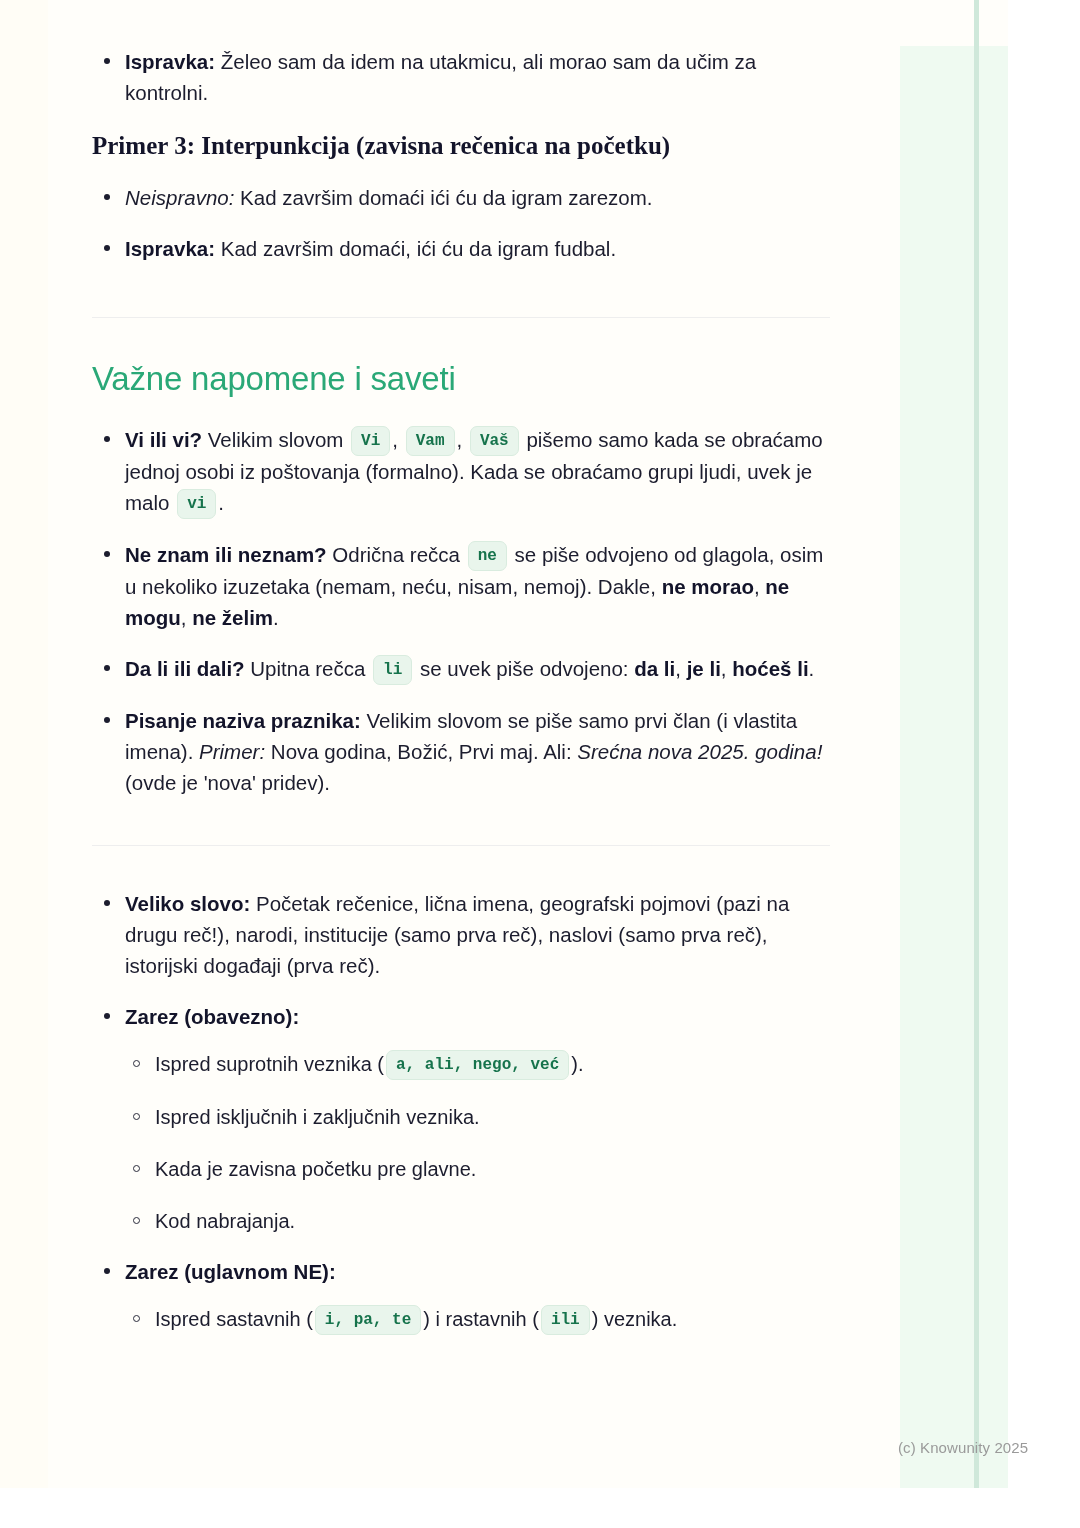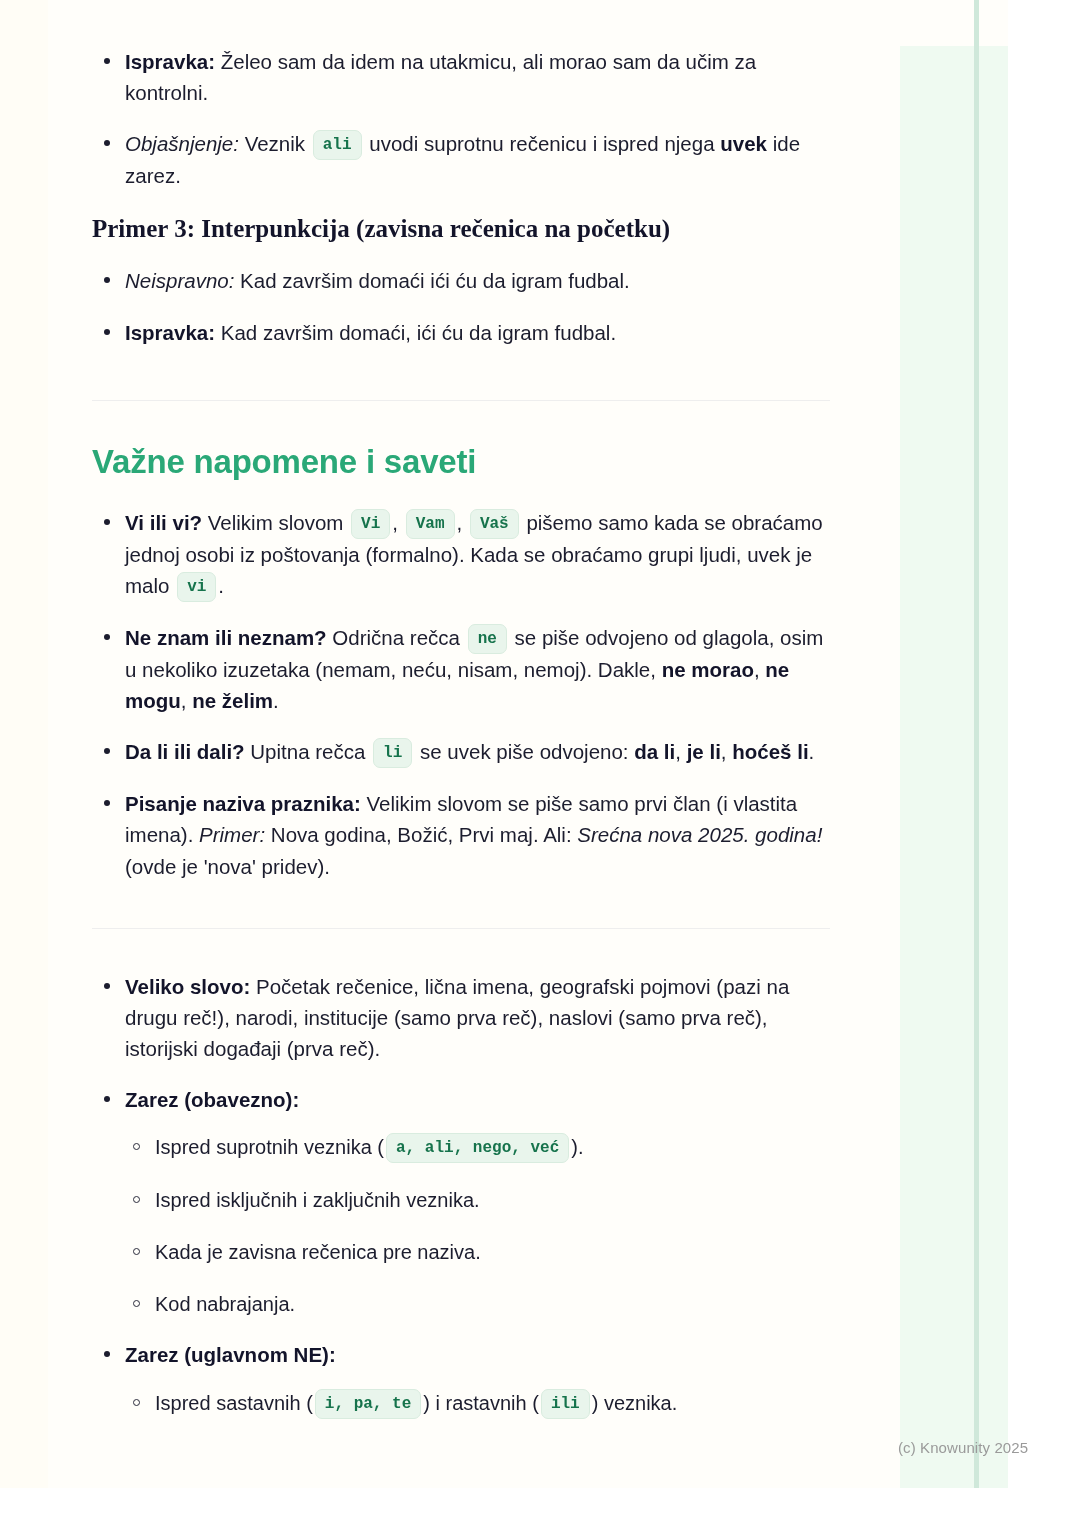--- a/index.html
+++ b/index.html
@@ -132,21 +132,21 @@
   h3.sub {
     font-size: 25px;
     font-weight: 700;
     color: #13142a;
     margin: 0 0 22px 0;
     font-family: Liberation Serif, serif;
   }
 
   h2.sec {
     font-size: 33px;
-    font-weight: 700;
+    font-weight: 400;
     color: #2aa877;
     margin: 0 0 26px 0;
     letter-spacing: -0.2px;
   }
 
   hr.rule {
     border: 0;
     border-top: 1.5px solid #eeeeee;
     margin: 0;
     width: 738px;
@@ -172,31 +172,28 @@
   <div id="right-stripe"></div>
   <div id="bottom-white"></div>
 
   <div id="content">
 
     <div style="height:46px"></div>
     <ul class="lvl1">
       <li>
         <b>Ispravka:</b><span> Želeo sam da idem na utakmicu, ali morao sam da učim za kontrolni.</span>
       </li>
-      <li>
-        <i>Objašnjenje:</i><span> Veznik </span><code>ali</code><span> uvodi suprotnu rečenicu i ispred njega </span><b>uvek</b><span> ide zarez.</span>
-      </li>
     </ul>
 
     <div style="height:4px"></div>
     <h3 class="sub">Primer 3: Interpunkcija (zavisna rečenica na početku)</h3>
 
     <ul class="lvl1">
       <li>
-        <i>Neispravno:</i><span> Kad završim domaći ići ću da igram fudbal.</span>
+        <i>Neispravno:</i><span> Kad završim domaći ići ću da igram zarezom.</span>
       </li>
       <li>
         <b>Ispravka:</b><span> Kad završim domaći, ići ću da igram fudbal.</span>
       </li>
     </ul>
 
     <div style="height:32px"></div>
     <hr class="rule">
 
     <div style="height:42px"></div>
@@ -228,21 +225,21 @@
     <ul class="lvl1">
       <li>
         <b>Veliko slovo:</b><span> Početak rečenice, lična imena, geografski pojmovi (pazi na drugu reč!), narodi, institucije (samo prva reč), naslovi (samo prva reč), istorijski događaji (prva reč).</span>
       </li>
 
       <li>
         <b>Zarez (obavezno):</b>
         <ul class="lvl2">
           <li><span>Ispred suprotnih veznika (</span><code>a, ali, nego, već</code><span>).</span></li>
           <li><span>Ispred isključnih i zaključnih veznika.</span></li>
-          <li><span>Kada je zavisna rečenica pre naziva.</span></li>
+          <li><span>Kada je zavisna početku pre glavne.</span></li>
           <li><span>Kod nabrajanja.</span></li>
         </ul>
       </li>
 
       <li>
         <b>Zarez (uglavnom NE):</b>
         <ul class="lvl2">
           <li><span>Ispred sastavnih (</span><code>i, pa, te</code><span>) i rastavnih (</span><code>ili</code><span>) veznika.</span></li>
 
         </ul>

